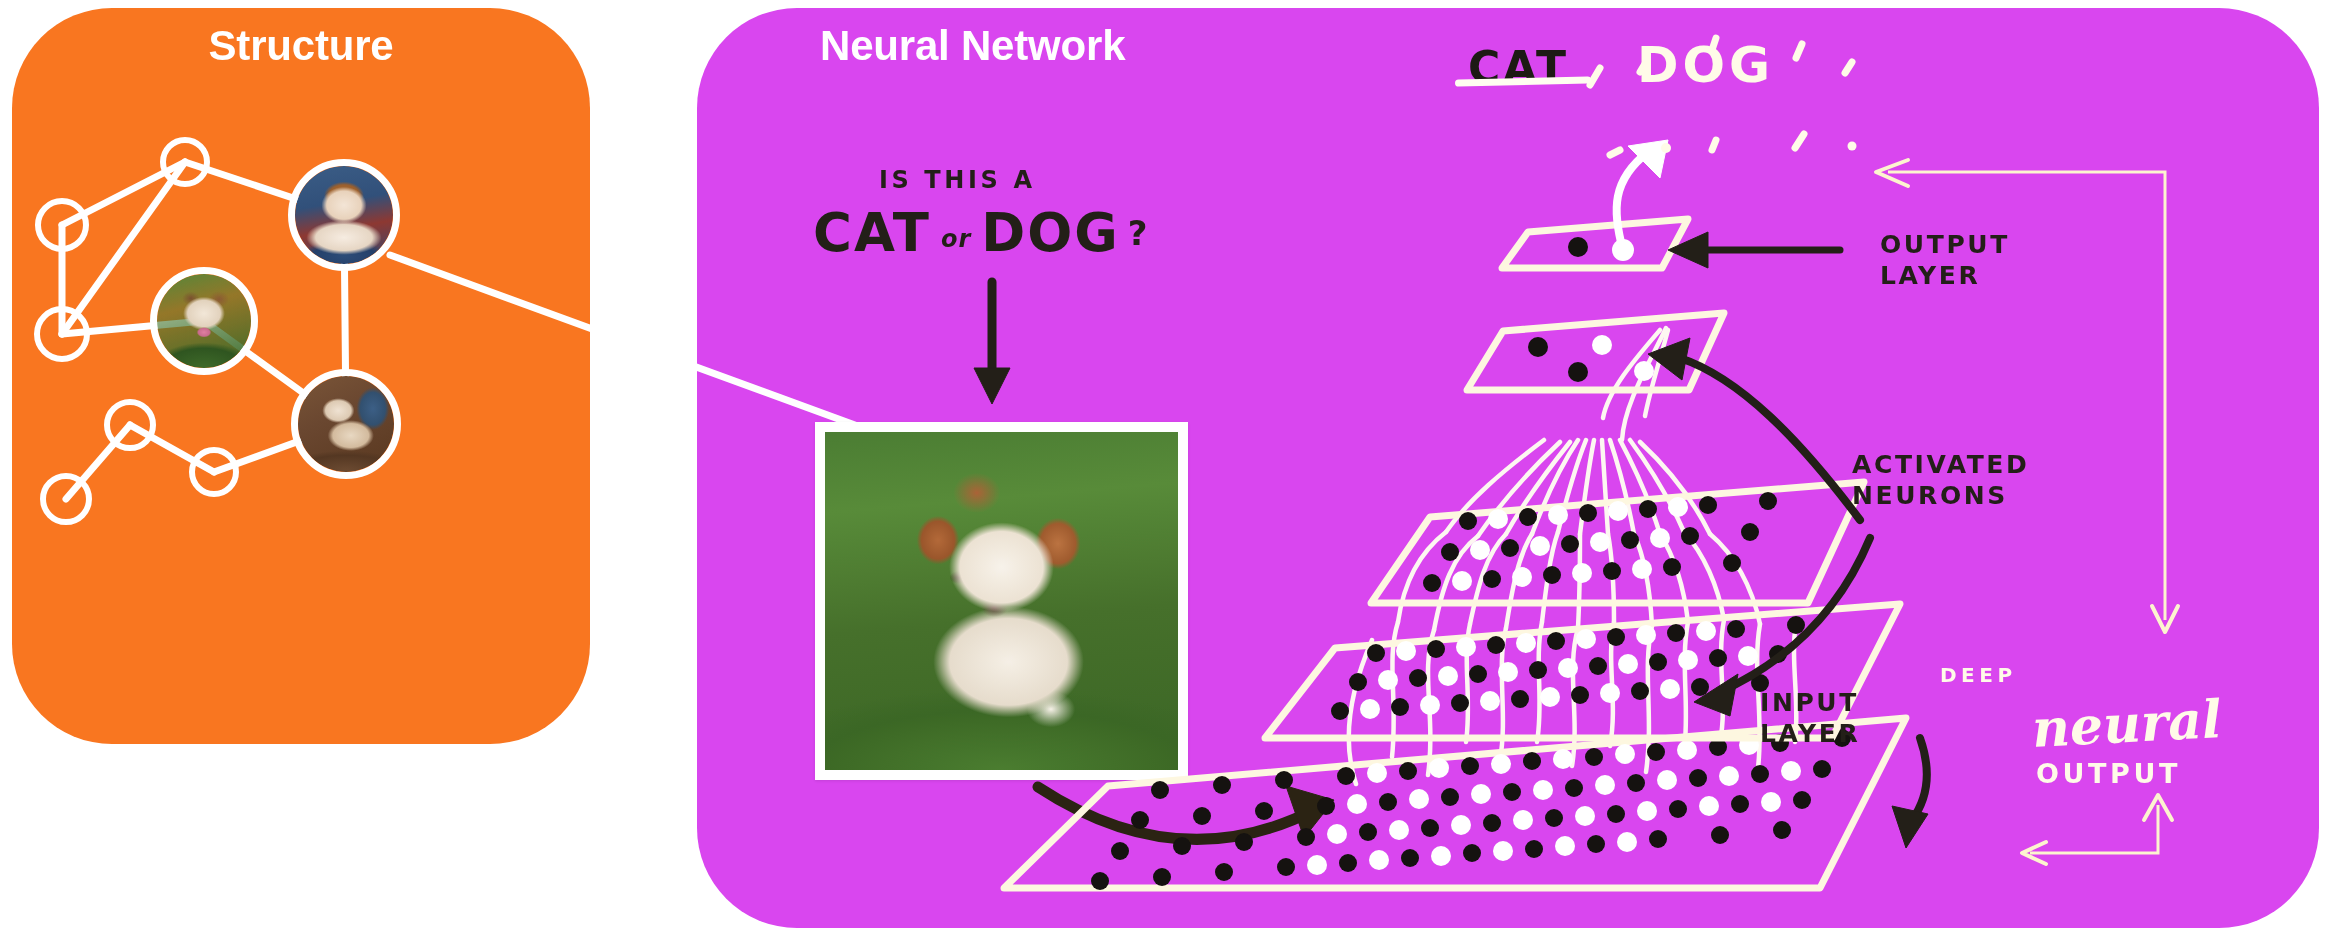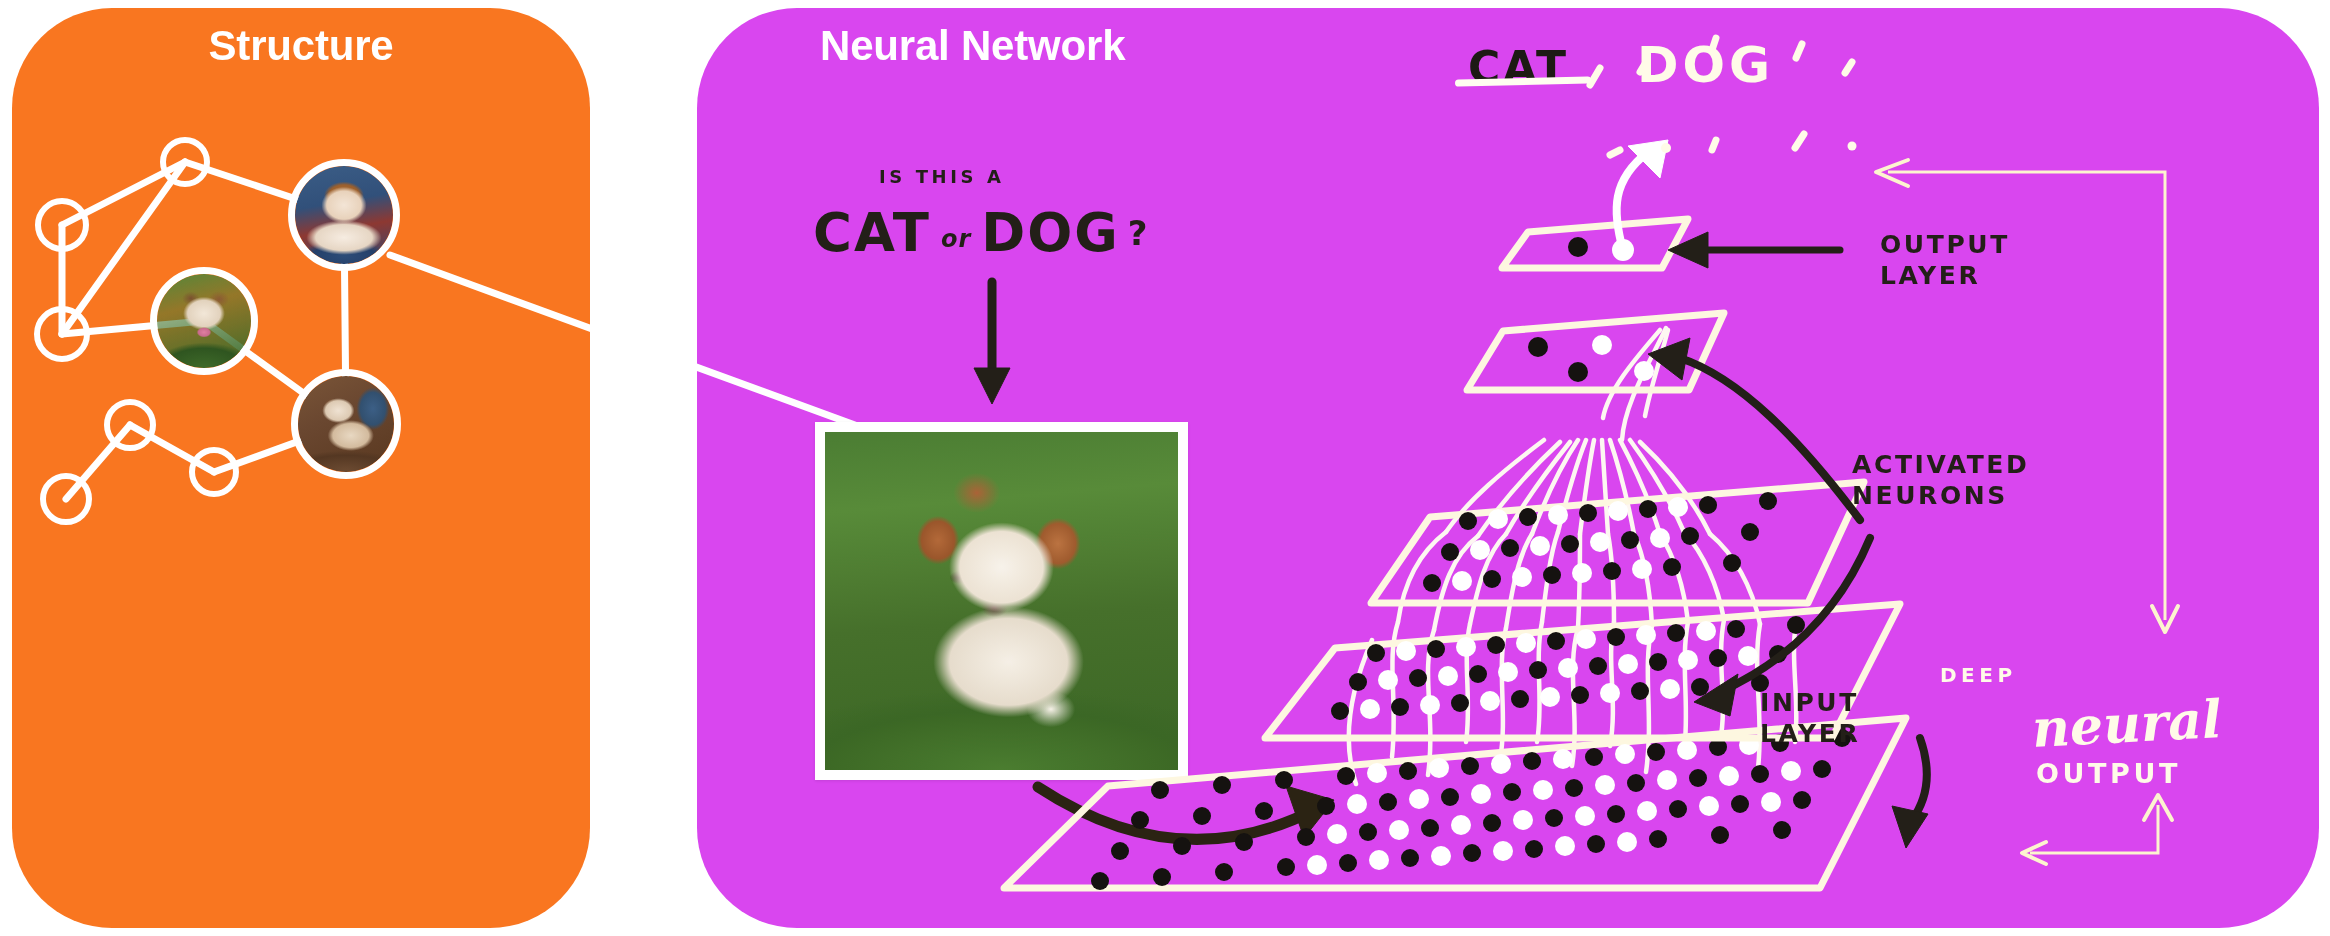--- a/index.html
+++ b/index.html
@@ -7,21 +7,21 @@
   body{
     width:2330px;height:936px;overflow:hidden;
     font-family:"Liberation Sans", sans-serif;
     -webkit-font-smoothing:antialiased;
   }
   #stage{position:relative;width:2330px;height:936px;background:#ffffff;}
 
   
   .panel{position:absolute;}
   #structure-panel{
-    left:12px;top:8px;width:578px;height:920px;
+    left:12px;top:8px;width:578px;height:736px;
     background:#F97620;border-radius:100px;
   }
   #network-panel{
     left:697px;top:8px;width:1622px;height:920px;
     background:#d946ef;border-radius:100px;
   }
   .panel-title{
     position:absolute;top:14px;color:#ffffff;
     font-size:42px;font-weight:700;letter-spacing:-0.2px;
     white-space:nowrap;
@@ -98,21 +98,21 @@
     position:absolute;background:#ffffff;
     box-shadow:0 1px 3px rgba(0,0,0,.10);
   }
   .photo-frame .inner{position:absolute;left:10px;top:10px;right:10px;bottom:10px;}
 
   
   .hand{
     position:absolute;color:#231f18;white-space:nowrap;
     font-family:"DejaVu Sans", sans-serif;font-weight:700;text-align:right;
   }
-  #ask-line1{left:879px;top:166px;font-size:18px;letter-spacing:3.6px;}
+  #ask-line1{left:879px;top:166px;font-size:24px;letter-spacing:3.6px;}
   #ask-line2{left:813px;top:202px;font-size:0;}
   #ask-line2 .big{font-size:53px;letter-spacing:2px;vertical-align:-2px;}
   #ask-line2 .or{font-size:24px;letter-spacing:1px;padding:0 10px;
                  font-style:italic;vertical-align:2px;}
   #ask-line2 .qm{font-size:34px;padding-left:8px;font-weight:600;vertical-align:4px;}
 
   #word-cat{
     left:1468px;top:42px;font-size:44px;letter-spacing:2.5px;color:#1d1a14;
   }
   #cat-strike{

